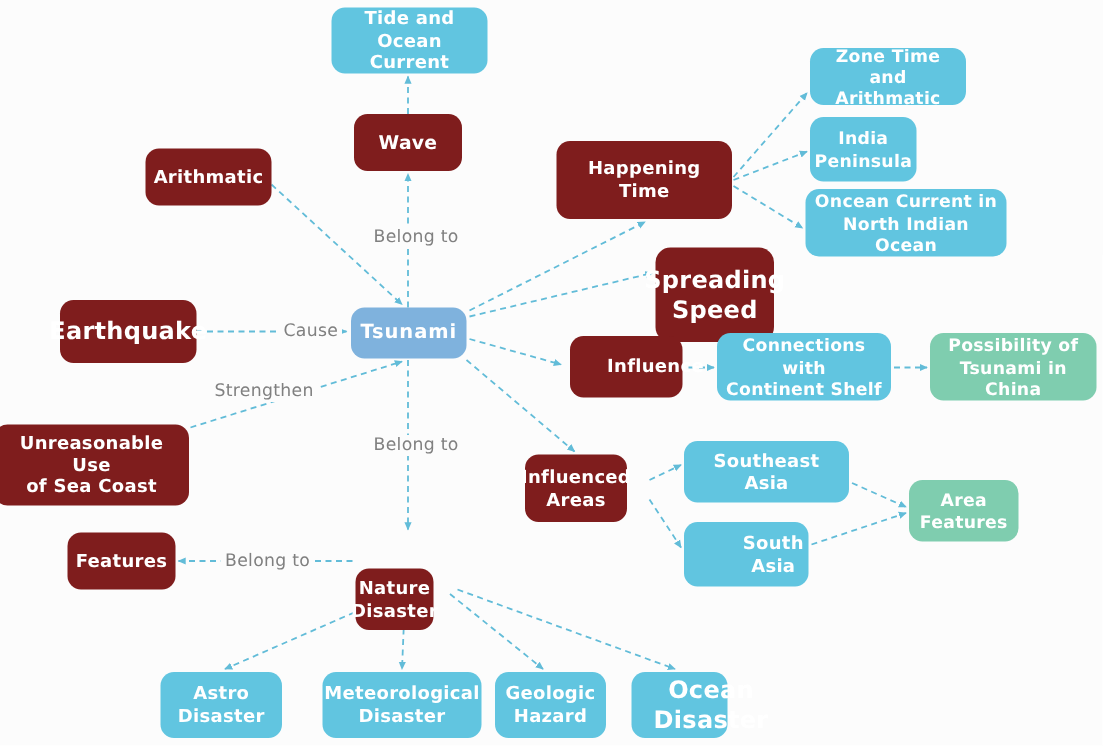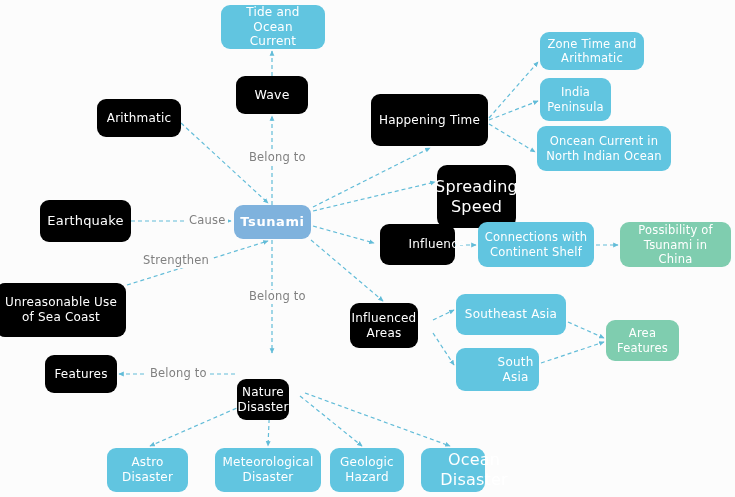--- a/index.html
+++ b/index.html
@@ -30,22 +30,23 @@
     display: flex;
     align-items: center;
     justify-content: center;
     text-align: center;
     border-radius: 9px;
     color: #ffffff;
     line-height: 1.22;
     padding: 3px 6px;
     white-space: pre-line;
     letter-spacing: 0.2px;
+    font-weight: bold;
   }
-  .node.orange  { background: #000000; }
+  .node.orange  { background: #7f1d1d; }
   .node.cyan    { background: #61c5e0; }
   .node.blue    { background: #7fb2dd; font-weight: bold; letter-spacing: 0.6px; }
   .node.green   { background: #7fcdaf; }
 
   .edge-label {
     position: absolute;
     color: #808080;
     background: #fcfcfc;
     font-size: 11.5px;
     line-height: 1;
@@ -91,21 +92,21 @@
         <line x1="300" y1="396" x2="362" y2="446" stroke="#62bcd8" stroke-width="1.2" stroke-dasharray="4,3" marker-end="url(#arrow)"></line>
         <line x1="305" y1="393" x2="450" y2="446" stroke="#62bcd8" stroke-width="1.2" stroke-dasharray="4,3" marker-end="url(#arrow)"></line>
       </g>
   </svg>
 
   <div id="nodes-group">
       <div class="node cyan" style="left: 221px; top: 5px; width: 104px; height: 44px; font-size: 12px;">Tide and Ocean
 Current</div>
       <div class="node orange" style="left: 236px; top: 76px; width: 72px; height: 38px; font-size: 12.5px;">Wave</div>
       <div class="node orange" style="left: 97px; top: 99px; width: 84px; height: 38px; font-size: 12px;">Arithmatic</div>
-      <div class="node orange" style="left: 40px; top: 200px; width: 91px; height: 42px; font-size: 13px;">Earthquake</div>
+      <div class="node orange" style="left: 40px; top: 200px; width: 91px; height: 42px; font-size: 16px;">Earthquake</div>
       <div class="node orange" style="left: -4px; top: 283px; width: 130px; height: 54px; font-size: 12px;">Unreasonable Use
 of Sea Coast</div>
       <div class="node blue" style="left: 234px; top: 205px; width: 77px; height: 34px; font-size: 13px;">Tsunami</div>
       <div class="node orange" style="left: 371px; top: 94px; width: 117px; height: 52px; font-size: 12px;">Happening Time</div>
       <div class="node cyan" style="left: 540px; top: 32px; width: 104px; height: 38px; font-size: 11.5px;">Zone Time and
 Arithmatic</div>
       <div class="node cyan" style="left: 540px; top: 78px; width: 71px; height: 43px; font-size: 11.5px;">India
 Peninsula</div>
       <div class="node cyan" style="left: 537px; top: 126px; width: 134px; height: 45px; font-size: 11.5px;">Oncean Current in
 North Indian Ocean</div>

